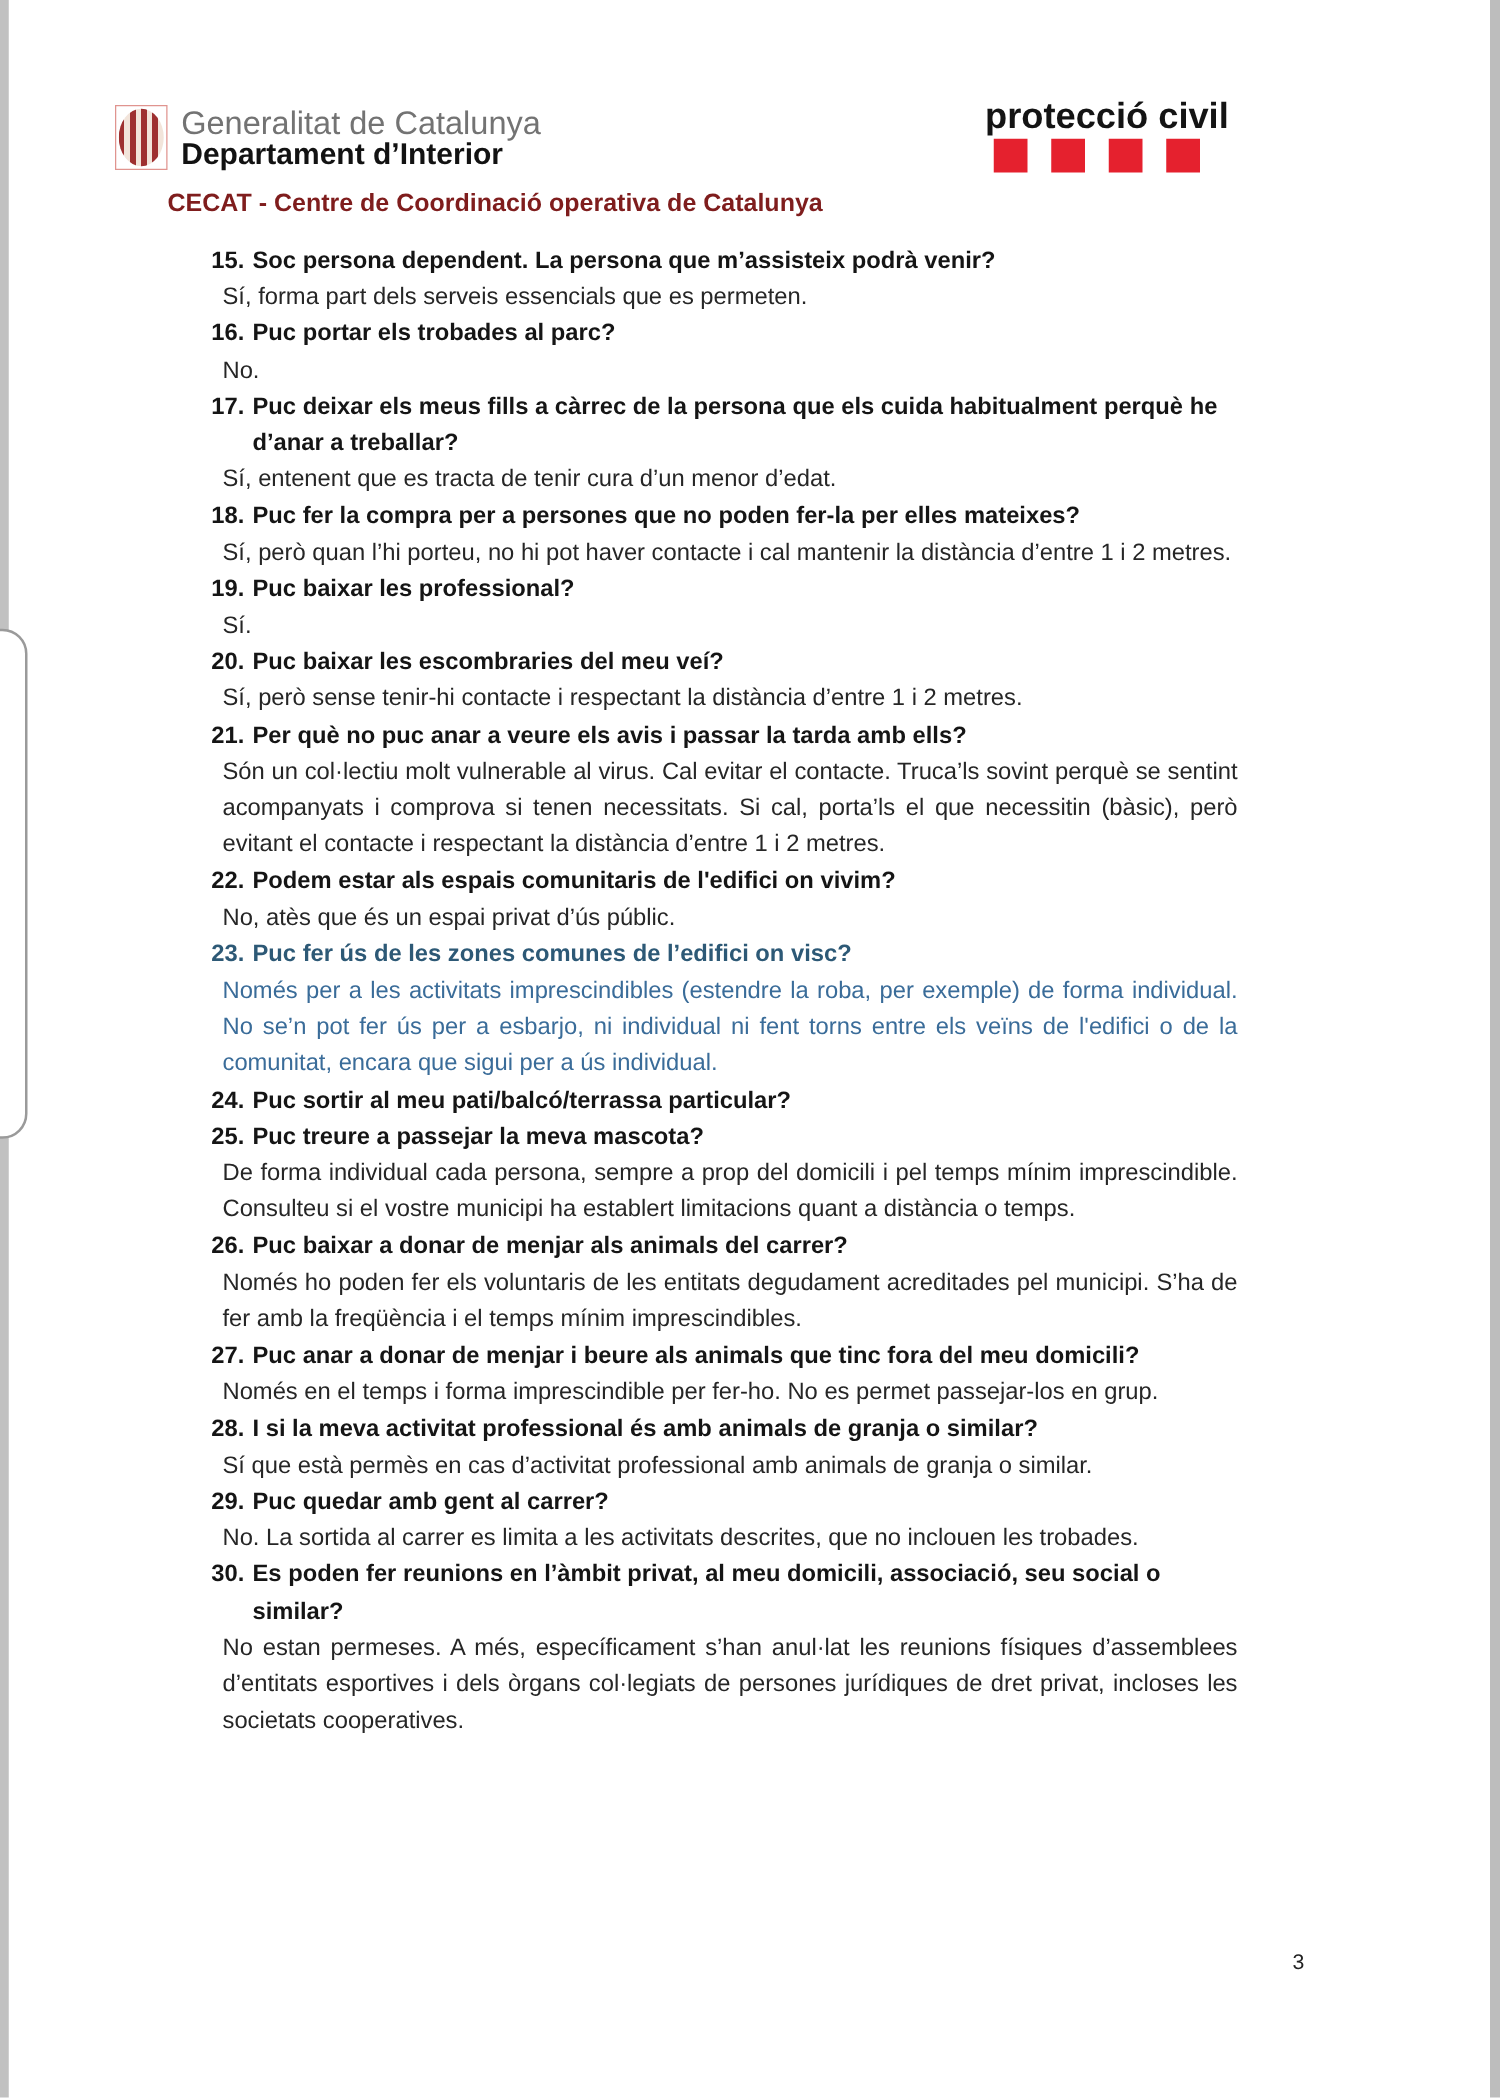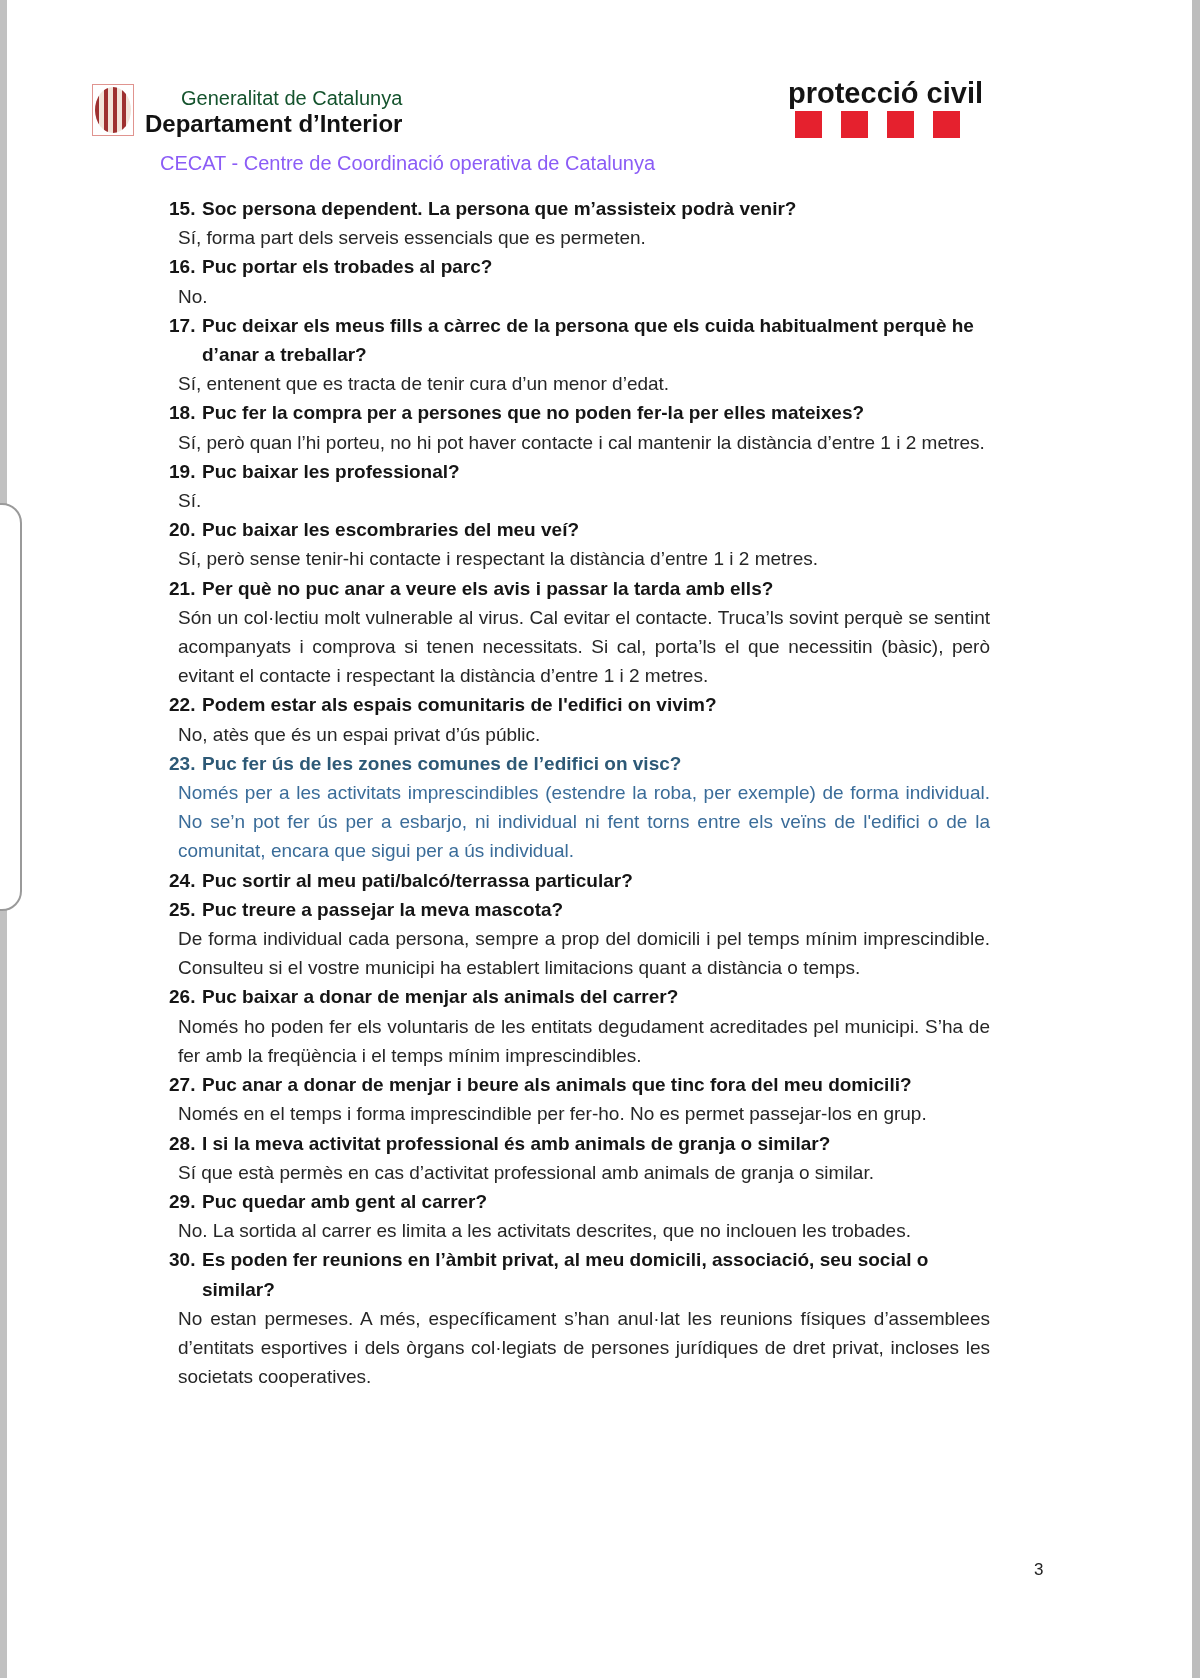--- a/index.html
+++ b/index.html
@@ -23,29 +23,29 @@
   .header-logo { position:absolute; left:92px; top:84px; display:flex; gap:11px; align-items:flex-start; }
   .logo-mark {
     width:40px; height:50px; border:1px solid #e0948f;
     display:flex; align-items:center; justify-content:center; background:#fff;
   }
   .logo-oval {
     width:36px; height:46px; border-radius:50%;
     background:repeating-linear-gradient(90deg,#9e3030 0 4.5px,#f2e4da 4.5px 9px);
   }
   .logo-text { padding-top:2px; }
-  .logo-text .l1 { font-size:20px; color:#14532d; line-height:25px;margin-left:36px; }
+  .logo-text .l1 { font-size:26px; color:#737373; line-height:25px; }
   .logo-text .l2 { font-size:24px; color:#121212; font-weight:bold; line-height:25px; }
 
   .brand { position:absolute; left:788px; top:78px; }
   .brand-title { font-size:29px; font-weight:bold; color:#141414; line-height:30px; }
   .brand-squares { display:flex; gap:19px; margin-top:3px; margin-left:7px; }
   .brand-squares .sq { width:27px; height:27px; background:var(--accent-red,#e5212e); }
 
-  .cecat { position:absolute; left:160px; top:152px; font-size:20px; font-weight:normal; color:#8b5cf6; }
+  .cecat { position:absolute; left:134px; top:152px; font-size:20px; font-weight:bold; color:#7f1d1d; }
 
   
   .faq {
     position:absolute; left:145px; top:194px; width:845px;
     font-size:19px; line-height:29.2px; color:#262626;
   }
   .qa .question { display:flex; font-weight:bold; color:#151515; }
   .qa .num   { flex:0 0 33px;margin-left:24px; }
   .qa .qtext { flex:1; }
   .qa .answer { margin-left:33px; text-align:justify; color:#262626; }

